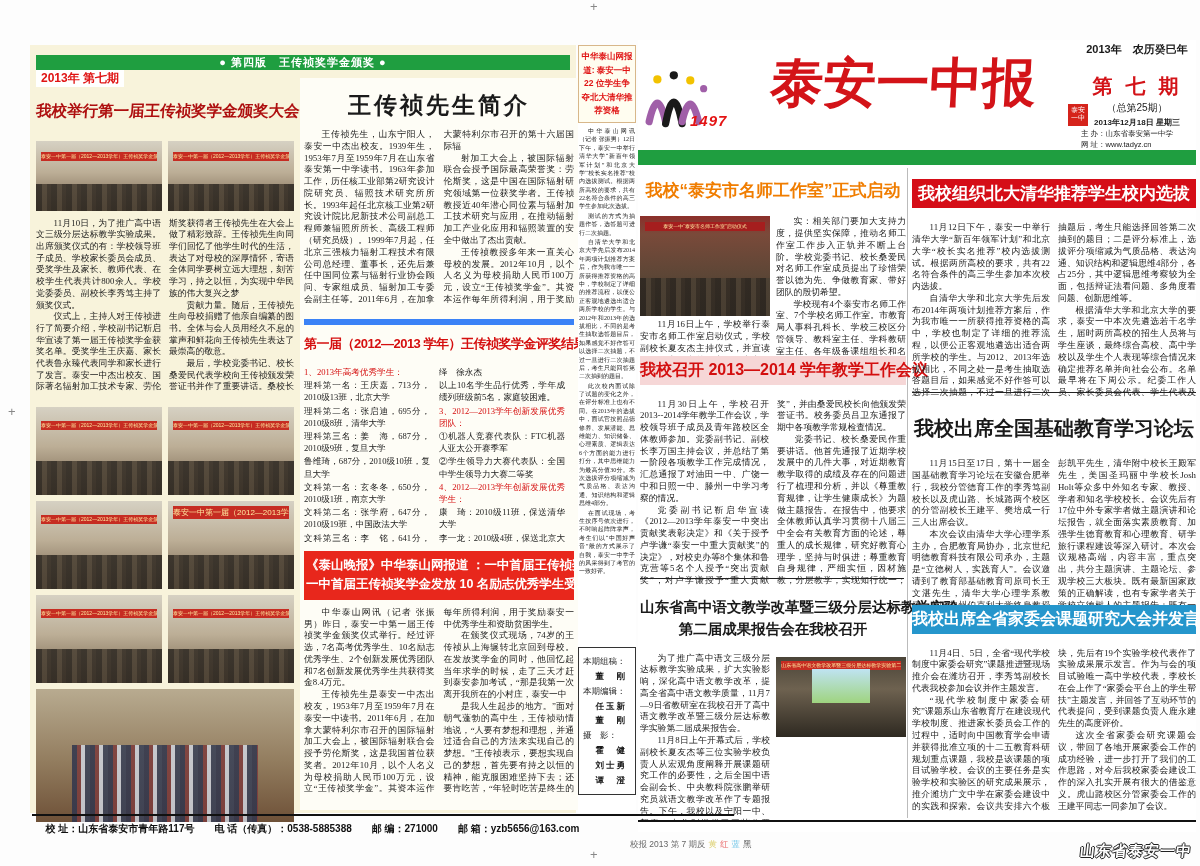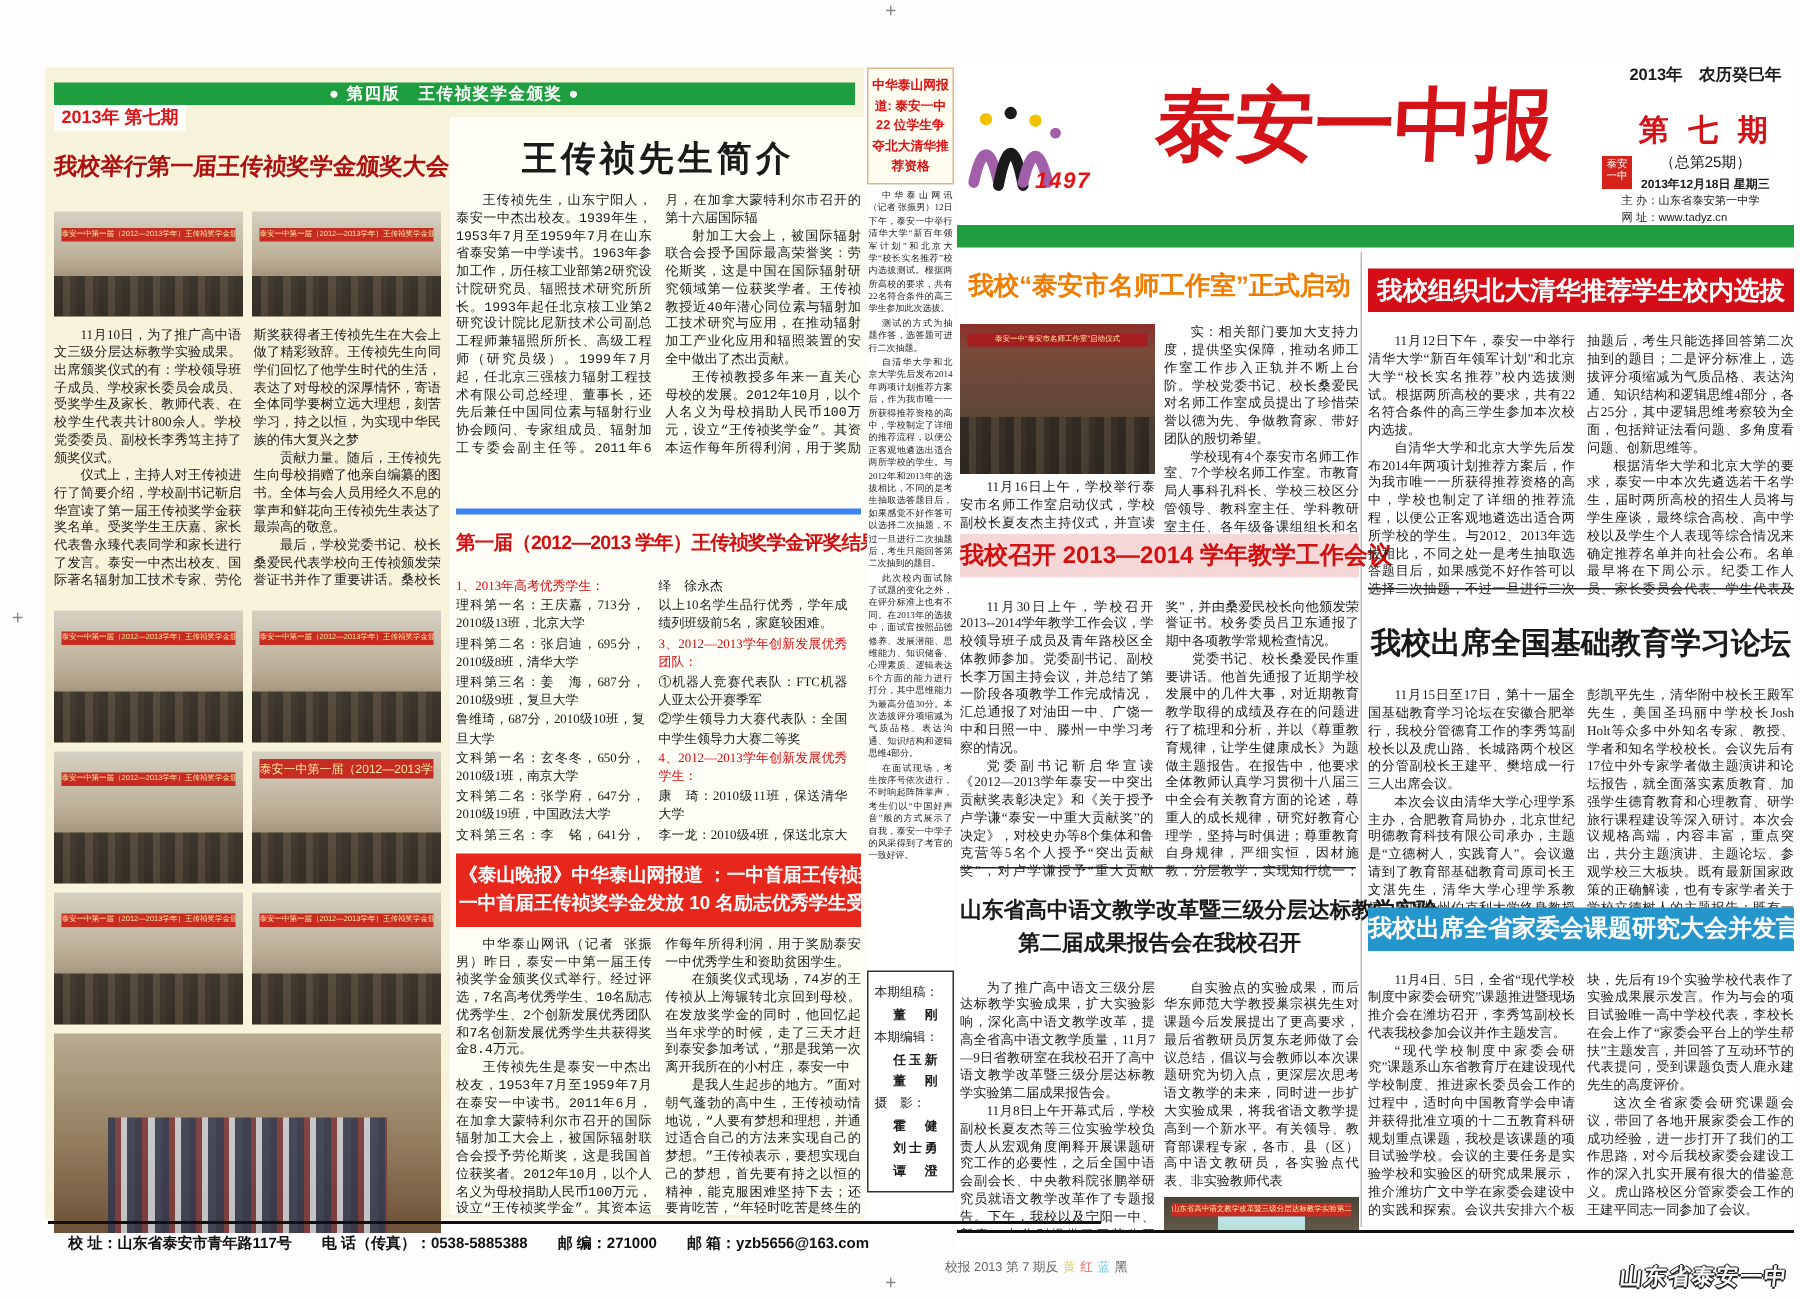--- a/index.html
+++ b/index.html
@@ -23,23 +23,23 @@
   .photo .crowd{position:absolute;bottom:0;left:0;right:0;height:38%;background:repeating-linear-gradient(90deg,#2b2620 0 6px,#4a4033 6px 11px,#332c24 11px 15px);opacity:.85;}
   .photo.p-sm{width:126px;height:70px;}
   .prow .photo{flex:0 0 126px;}
   .lead-text{margin-top:7px;height:183px;column-count:2;column-gap:8px;font-size:8.8px;line-height:1.33;text-align:justify;overflow:hidden;}
   .pgrid{margin-top:6px;display:flex;flex-wrap:wrap;gap:6px;}
   .pgrid .photo{width:126px;height:88px;}
   .photo.p-big{width:258px;height:133px;margin-top:6px;background:linear-gradient(180deg,#b8ab90 0%,#927c5e 55%,#6e5138 100%);}
   .photo.p-big .crowd{height:58%;left:14%;right:14%;background:repeating-linear-gradient(90deg,#30354d 0 5px,#7d3b3b 5px 9px,#cfd4de 9px 13px,#384057 13px 18px);}
 
   .col-b{position:absolute;left:270px;top:33px;width:270px;height:732px;background:#fefdf6;padding:0 4px;}
-  .bio{border-bottom:4px solid #3b82f6;padding-bottom:24px;}
+  .bio{border-bottom:6px solid #3b82f6;padding-bottom:4px;}
   .bio h1{margin:12px 0 8px;text-align:center;font:bold 23px "Liberation Sans",sans-serif;letter-spacing:3px;}
-  .body-cols{column-count:2;column-gap:9px;font-size:8.8px;line-height:1.34;text-align:justify;overflow:hidden;font-family:Liberation Mono, monospace;}
+  .body-cols{column-count:2;column-gap:9px;font-size:8.8px;line-height:1.34;text-align:justify;overflow:hidden;}
   .bio-text{height:186px;}
   .awards-title{margin-top:10px;text-align:center;color:#d50f0f;font:bold 13px "Liberation Sans",sans-serif;white-space:nowrap;letter-spacing:-0.5px;}
   .awards{display:flex;gap:9px;margin-top:7px;height:178px;overflow:hidden;font-size:8.6px;line-height:1.42;text-align:justify;}
   .acol{width:126px;}
   .acol p{text-indent:0;margin-bottom:1px;}
   .hl{color:#d50f0f;font-weight:normal;}
   .report-banner{margin-top:7px;background:#e8271c;color:#fff;text-align:center;font:bold 12.5px "Liberation Sans",sans-serif;line-height:1.55;padding:5px 2px;white-space:nowrap;}
   .report-text{margin-top:7px;height:192px;}
 
   
@@ -303,21 +303,20 @@
         <div>山东省高中语文教学改革暨三级分层达标教学实验</div>
         <div>第二届成果报告会在我校召开</div>
       </h2>
       <div class="yw-row">
         <div class="yw-col">
           <p>为了推广高中语文三级分层达标教学实验成果，扩大实验影响，深化高中语文教学改革，提高全省高中语文教学质量，11月7—9日省教研室在我校召开了高中语文教学改革暨三级分层达标教学实验第二届成果报告会。</p>
           <p>11月8日上午开幕式后，学校副校长夏友杰等三位实验学校负责人从宏观角度阐释开展课题研究工作的必要性，之后全国中语会副会长、中央教科院张鹏举研究员就语文教学改革作了专题报告。下午，我校以及宁阳一中、新泰一中分别提供了三节公开课，从名著阅读、诗词诵读、语文综合实践活动三个方面展示了我市三级分层达标教学实验的丰硕成果。</p>
 
         </div>
         <div class="yw-col">
-          <p>自实验点的实验成果，而后华东师范大学教授巢宗祺先生对课题今后发展提出了更高要求，最后省教研员厉复东老师做了会议总结，倡议与会教师以本次课题研究为切入点，更深层次思考语文教学的未来，同时进一步扩大实验成果，将我省语文教学提高到一个新水平。有关领导、教育部课程专家，各市、县（区）高中语文教研员，各实验点代表、非实验教师代表</p>
           <div class="photo">
             <span class="pbanner">山东省高中语文教学改革暨三级分层达标教学实验第二届成果报告会</span>
             <span class="screen"></span>
 
           </div>
         </div>
       </div>
     </article>
 
     <article class="art a-tuijian">

